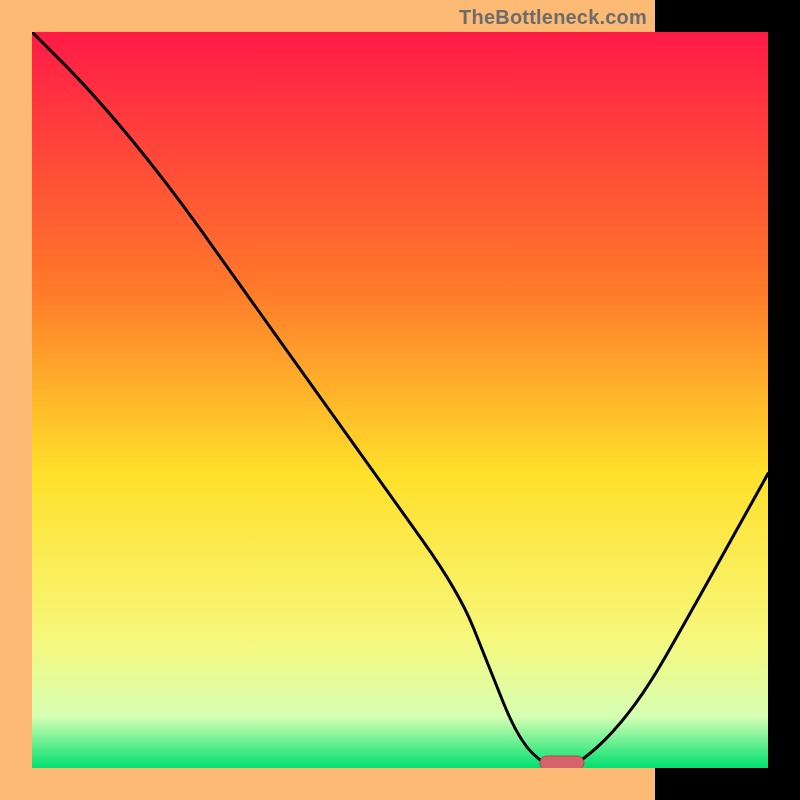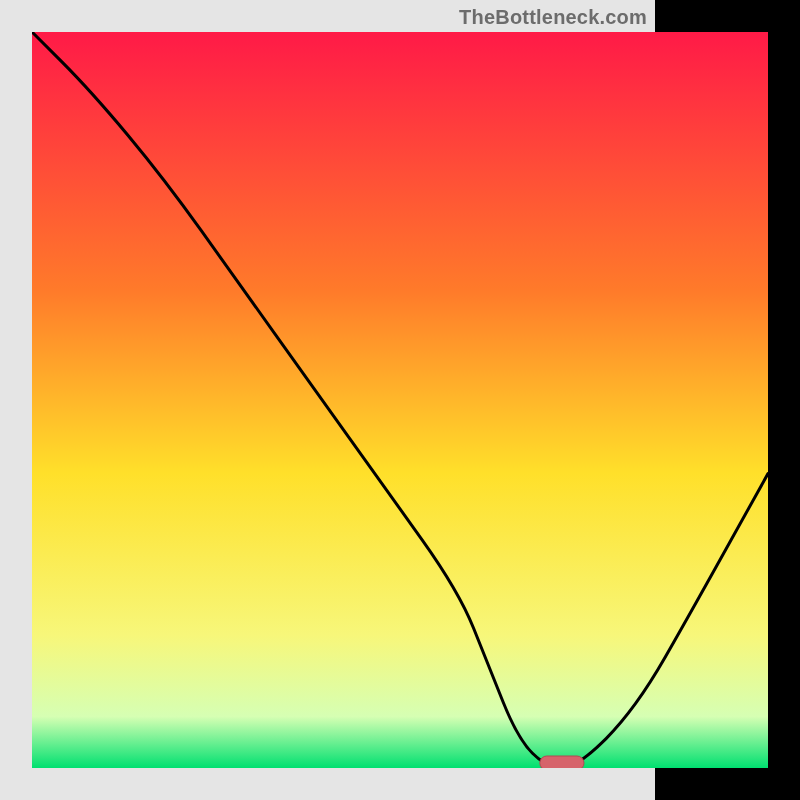--- a/index.html
+++ b/index.html
@@ -8,21 +8,21 @@
     width: 800px;
     height: 800px;
     background: #000;
     overflow: hidden;
   }
   .frame {
     position: absolute;
     left: 0; top: 0;
     width: 655px;
     height: 800px;
-    background: #e5e5e5;
+    background: #fdba74;
   }
   .plot {
     position: absolute;
     left: 32px;
     top: 32px;
     width: 736px;
     height: 736px;
     overflow: hidden;
   }
   .attribution {

